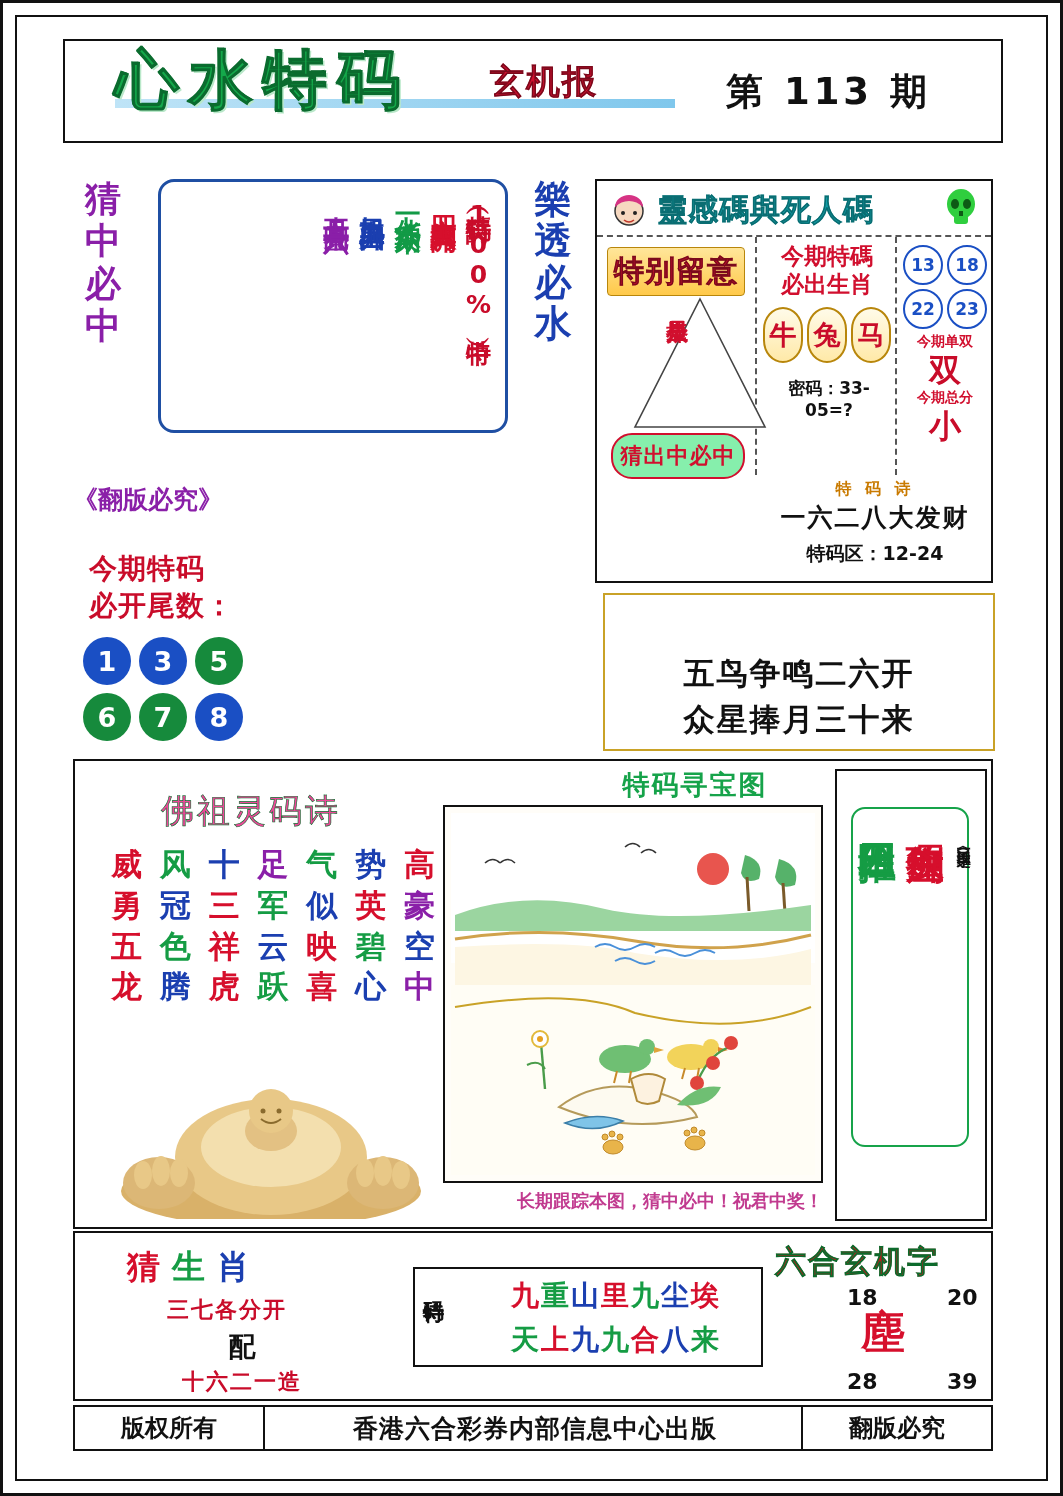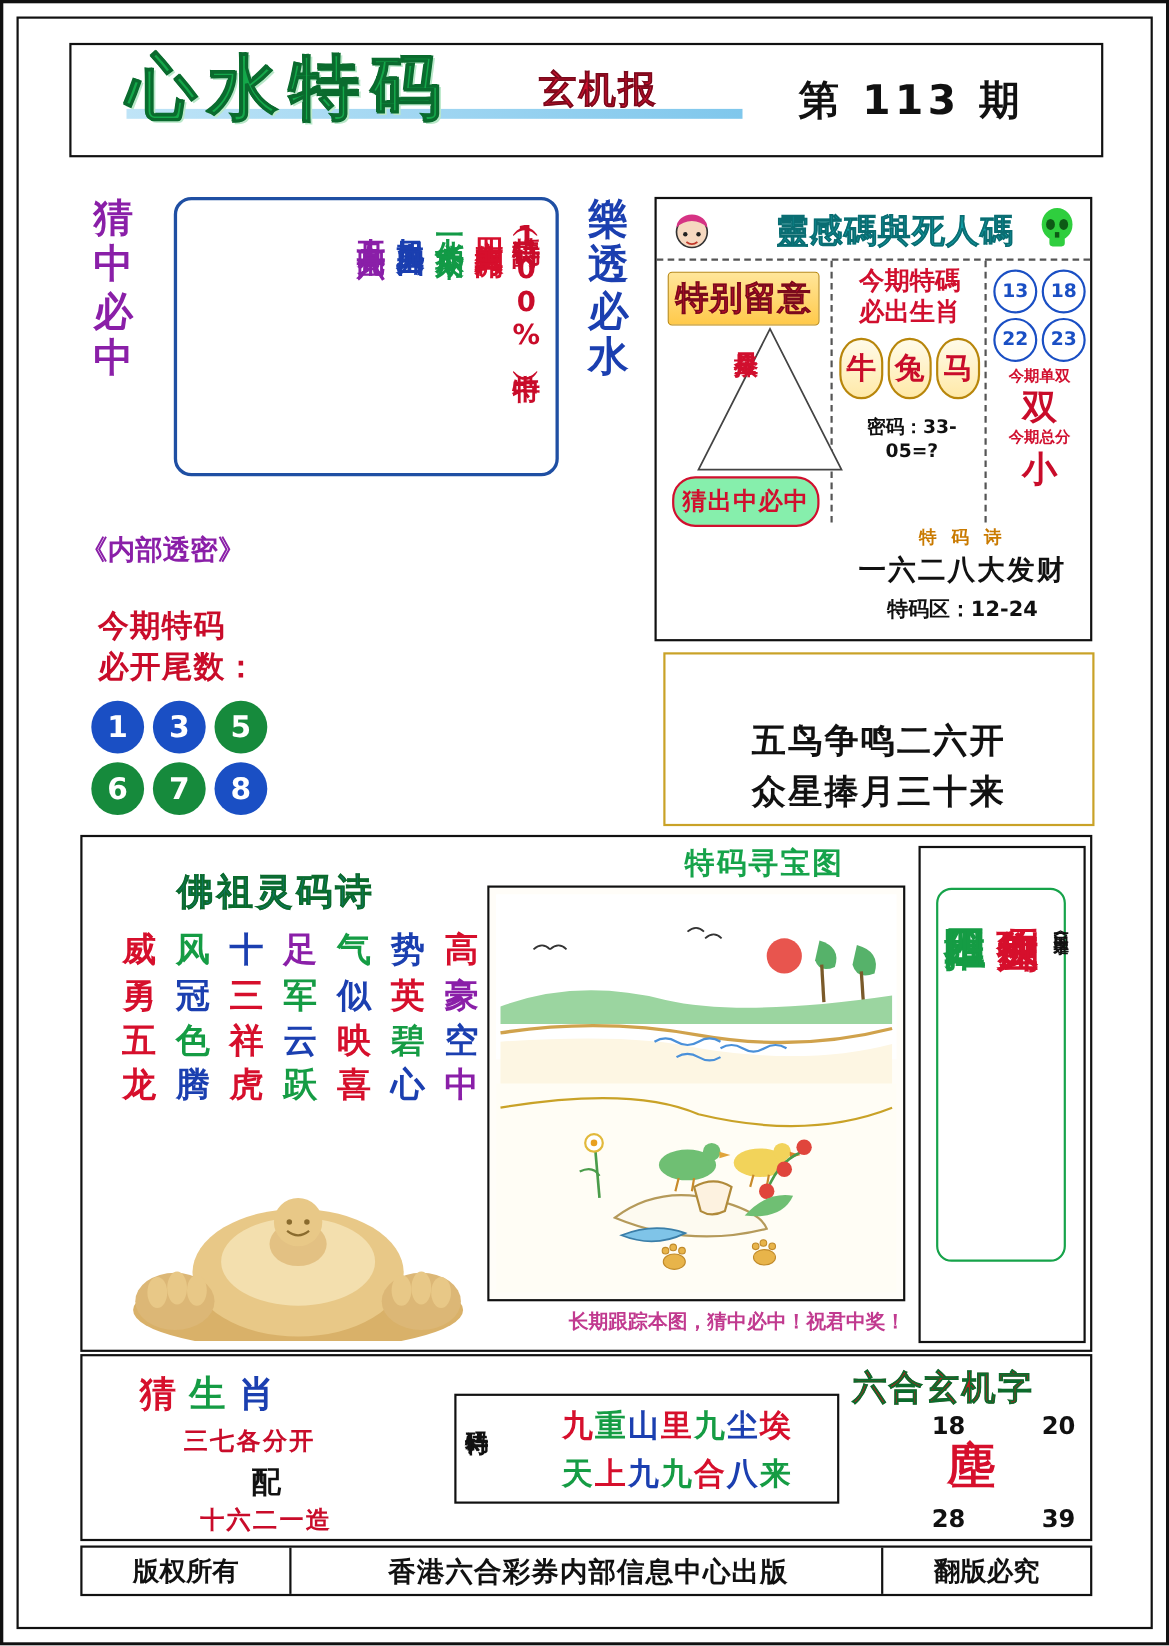--- a/index.html
+++ b/index.html
@@ -109,21 +109,21 @@
   .rt-panel{
     position:absolute;left:592px;top:176px;width:398px;height:404px;
     border:2px solid #111;box-sizing:border-box;background:#fff;
   }
   .rt-head{
     position:absolute;left:0;top:0;width:100%;height:56px;
     border-bottom:2px dashed #555;box-sizing:border-box;
   }
   .rt-head-title{
     position:absolute;left:60px;top:9px;
-    font-size:30px;font-weight:bold;color:#12a0a8;letter-spacing:1px;margin-left:48px;
+    font-size:30px;font-weight:bold;color:#12a0a8;letter-spacing:1px;
     -webkit-text-stroke:0.6px #0a6d72;
   }
   .face-icon{
     position:absolute;left:10px;top:6px;width:44px;height:44px;
   }
   .skull-icon{
     position:absolute;right:12px;top:6px;font-size:34px;color:#29c93b;
   }
   .rt-left{
     position:absolute;left:0;top:56px;width:160px;height:238px;
@@ -222,21 +222,21 @@
   }
   .zpoem-l1{top:58px;}
   .zpoem-l2{top:104px;}
   
   .mid-block{
     position:absolute;left:70px;top:756px;width:920px;height:470px;
     border:2px solid #111;box-sizing:border-box;
   }
   .fozu-title{
     position:absolute;left:86px;top:28px;
-    font-size:33px;font-weight:bold;color:#0f766e;letter-spacing:3px;
+    font-size:33px;font-weight:normal;color:#ec4899;letter-spacing:3px;
     -webkit-text-stroke:0.6px #0b6b2c;
   }
   .fozu-grid{
     position:absolute;left:28px;top:84px;width:340px;
     display:grid;grid-template-columns:repeat(6,1fr);gap:2px 2px;
   }
   .fz{
     font-size:31px;font-weight:bold;text-align:center;line-height:1.25;
   }
   .fz.r{color:#d60f2c;}
@@ -382,21 +382,21 @@
       <div class="poem-title">特碼詩（100%中特）</div>
       <div class="vcol c-red">四六有約八再開</div>
       <div class="vcol c-green">七伴一八今期來</div>
       <div class="vcol c-blue">旭日東升出二四</div>
       <div class="vcol c-purple">十五月亮十六圓</div>
     </div>
   </div>
 
   <div class="letou">樂透必水</div>
 
-  <div class="inner-secret">《内部透密》</div>
+  <div class="inner-secret">《翻版必究》</div>
   <div class="tail-title">
     <div>今期特码</div>
     <div>必开尾数：</div>
   </div>
 
   <div class="balls">
     <div class="ball-row">
       <div class="ball b-blue">1</div>
       <div class="ball b-blue">3</div>
       <div class="ball b-green">5</div>

